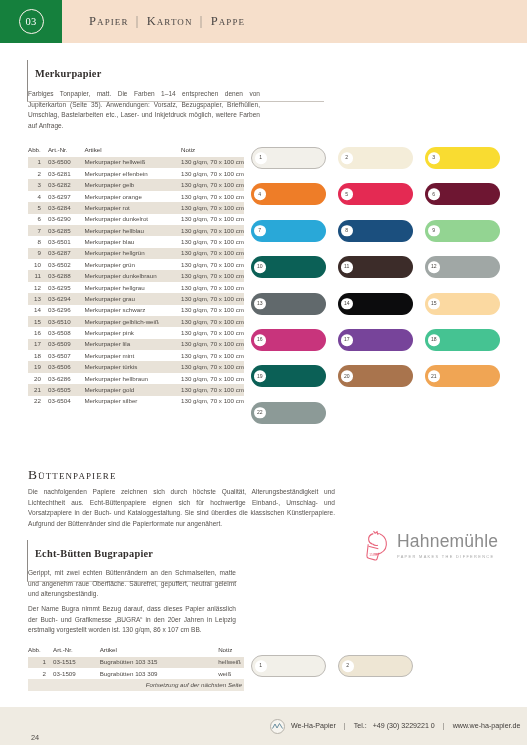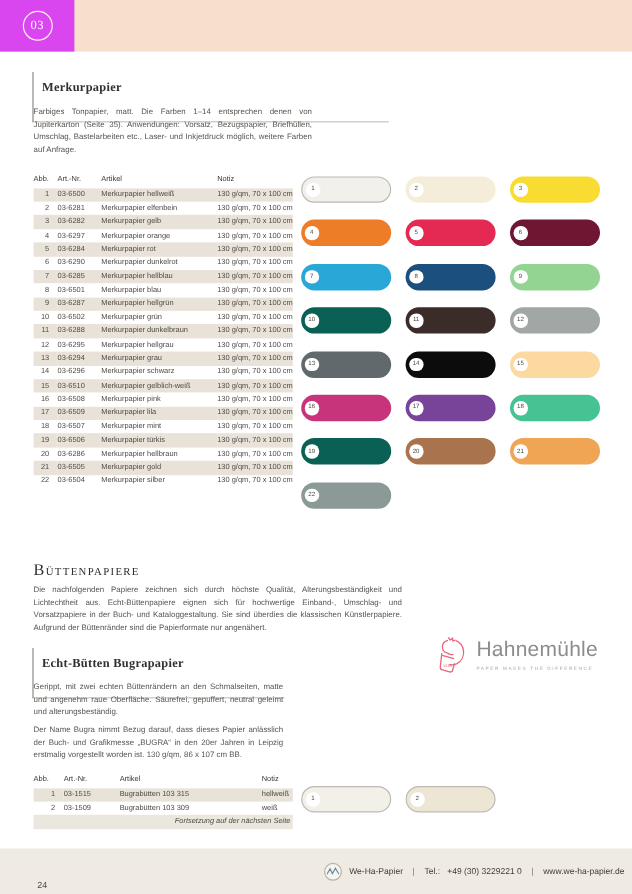--- a/index.html
+++ b/index.html
@@ -10,21 +10,21 @@
     overflow: hidden;
   }
   .page { position: relative; width: 527px; height: 745px; background: #fff; }
 
   
   .header {
     position: absolute; left: 0; top: 0; width: 527px; height: 43px;
     background: #f6dfcb; display: flex; align-items: center;
   }
   .chapter-tab {
-    width: 62px; height: 43px; background: #d946ef;
+    width: 62px; height: 43px; background: #15803d;
     display: flex; align-items: center; justify-content: center;
     flex: none;
   }
   .chapter-circle {
     width: 25px; height: 25px; border-radius: 50%;
     border: 1.3px solid #fdf4ec;
     display: flex; align-items: center; justify-content: center;
     font-family: "Liberation Serif", serif;
     font-size: 10.5px; color: #ffffff; letter-spacing: .3px;
   }
@@ -138,20 +138,27 @@
   }
 </style>
 </head>
 <body>
 
 <div class="page">
 
   <div class="header">
     <div class="chapter-tab">
       <div class="chapter-circle">03</div>
+    </div>
+    <div class="header-title">
+      <span>Papier</span>
+      <span class="sep">|</span>
+      <span>Karton</span>
+      <span class="sep">|</span>
+      <span>Pappe</span>
     </div>
   </div>
 
   <div class="sec-head" style="left:27px; top:60px; width:297px;">
     <span class="sec-head-txt">Merkurpapier</span>
   </div>
 
   <div class="para" style="left:28px; top:89px; width:232px;">Farbiges Tonpapier, matt. Die Farben 1–14 entsprechen denen von Jupiterkarton (Seite 35). Anwendungen: Vorsatz, Bezugspapier, Briefhüllen, Umschlag, Bastelarbeiten etc., Laser- und Inkjetdruck möglich, weitere Farben auf Anfrage.</div>
 
   <table class="tbl" style="left:28px; top:144px; width:216px;" id="merkur-table">

